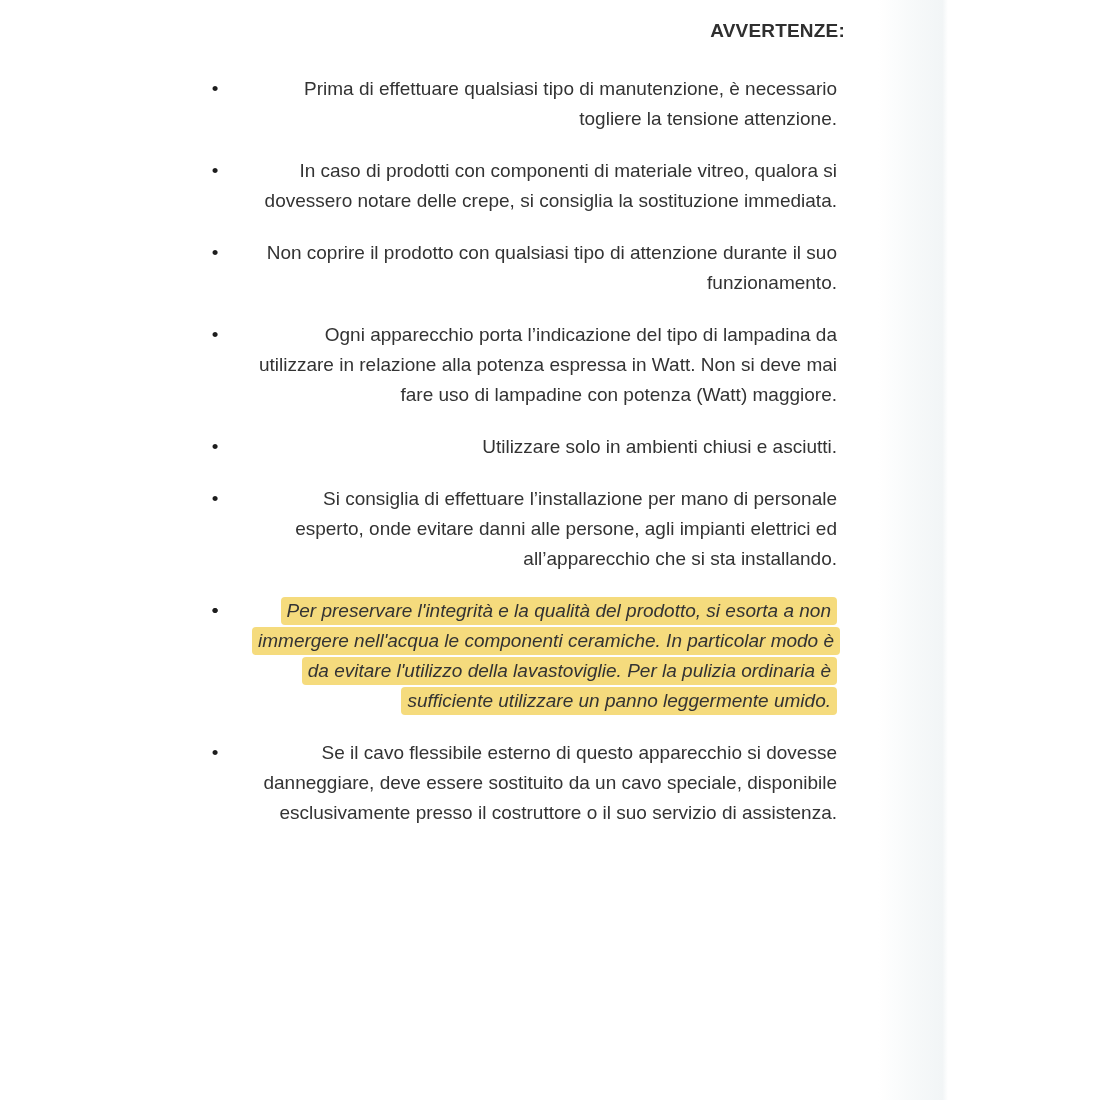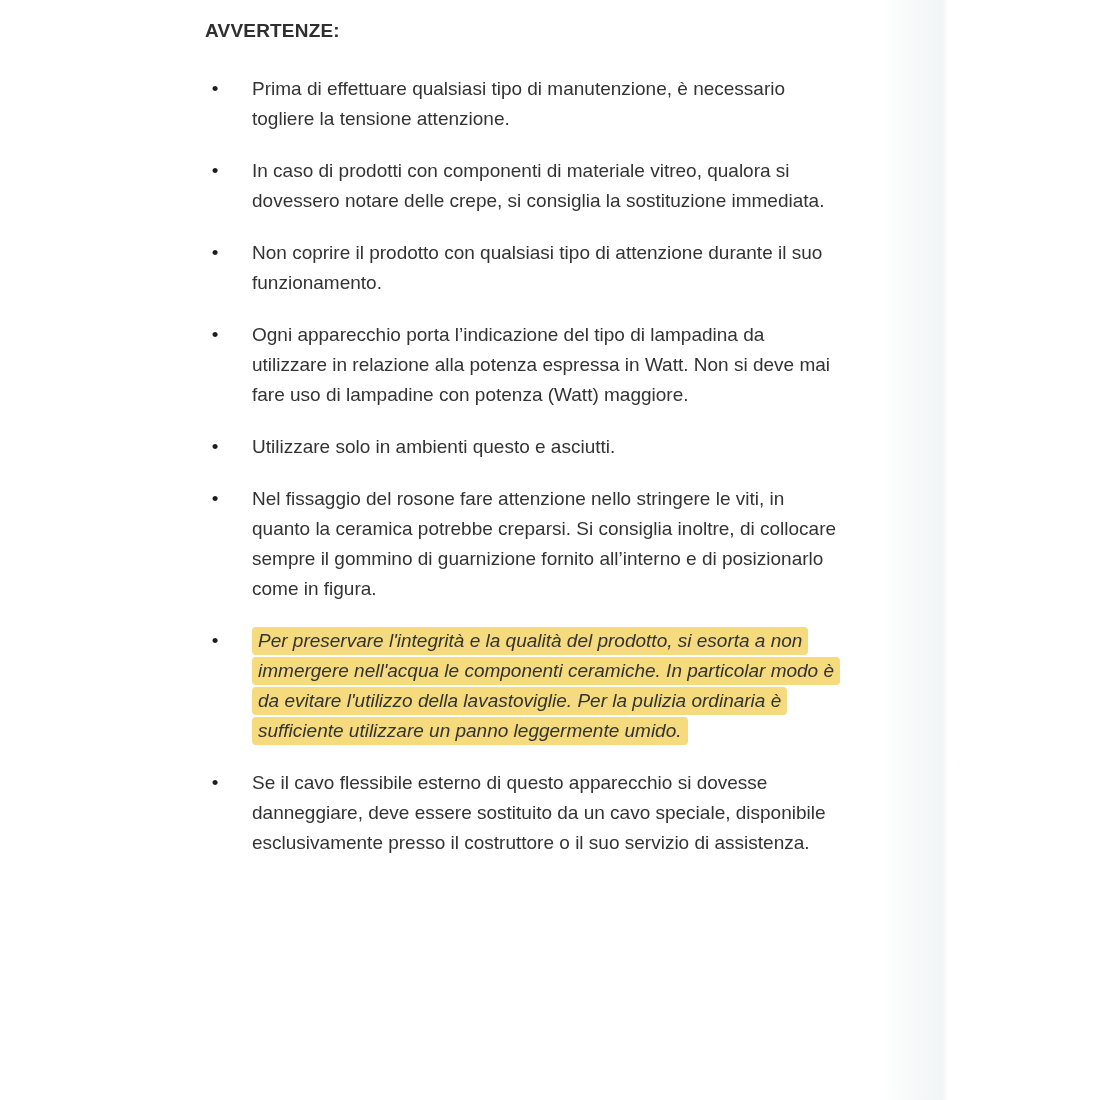--- a/index.html
+++ b/index.html
@@ -14,20 +14,21 @@
     height: 1100px;
     background: var(--page-bg);
     overflow: hidden;
     font-family: "Liberation Sans", "DejaVu Sans", sans-serif;
   }
   .page {
     position: absolute;
     top: 20px;
     left: 205px;
     width: 640px;
+    text-align: right;
   }
   .page-title {
     font-size: 19px;
     font-weight: bold;
     color: var(--title);
     letter-spacing: 0.2px;
   }
   .warning-list {
     list-style: none;
     margin-top: 32px;
@@ -96,25 +97,28 @@
     <li class="bullet-item">
       <span class="marker"></span>
       <span class="bullet-text">Non coprire il prodotto con qualsiasi tipo di attenzione durante il suo funzionamento.</span>
     </li>
     <li class="bullet-item">
       <span class="marker"></span>
       <span class="bullet-text">Ogni apparecchio porta l’indicazione del tipo di lampadina da utilizzare in relazione alla potenza espressa in Watt. Non si deve mai fare uso di lampadine con potenza (Watt) maggiore.</span>
     </li>
     <li class="bullet-item">
       <span class="marker"></span>
-      <span class="bullet-text">Utilizzare solo in ambienti questo e asciutti.</span>
+      <span class="bullet-text">Utilizzare solo in ambienti chiusi e asciutti.</span>
     </li>
     <li class="bullet-item">
       <span class="marker"></span>
-      <span class="bullet-text">Nel fissaggio del rosone fare attenzione nello stringere le viti, in quanto la ceramica potrebbe creparsi. Si consiglia inoltre, di collocare sempre il gommino di guarnizione fornito all’interno e di posizionarlo come in figura.</span>
+      <span class="bullet-text">Si consiglia di effettuare l’installazione per mano di personale esperto, onde evitare danni alle persone, agli impianti elettrici ed all’apparecchio che si sta installando.</span>
+    </li>
+    <li class="bullet-item">
+      <span class="marker"></span>
     </li>
     <li class="bullet-item">
       <span class="marker"></span>
       <span class="bullet-text highlight">Per preservare l'integrità e la qualità del prodotto, si esorta a non immergere nell'acqua le componenti ceramiche. In particolar modo è da evitare l'utilizzo della lavastoviglie. Per la pulizia ordinaria è sufficiente utilizzare un panno leggermente umido.</span>
     </li>
     <li class="bullet-item">
       <span class="marker"></span>
       <span class="bullet-text">Se il cavo flessibile esterno di questo apparecchio si dovesse danneggiare, deve essere sostituito da un cavo speciale, disponibile esclusivamente presso il costruttore o il suo servizio di assistenza.</span>
     </li>
   </ul>

